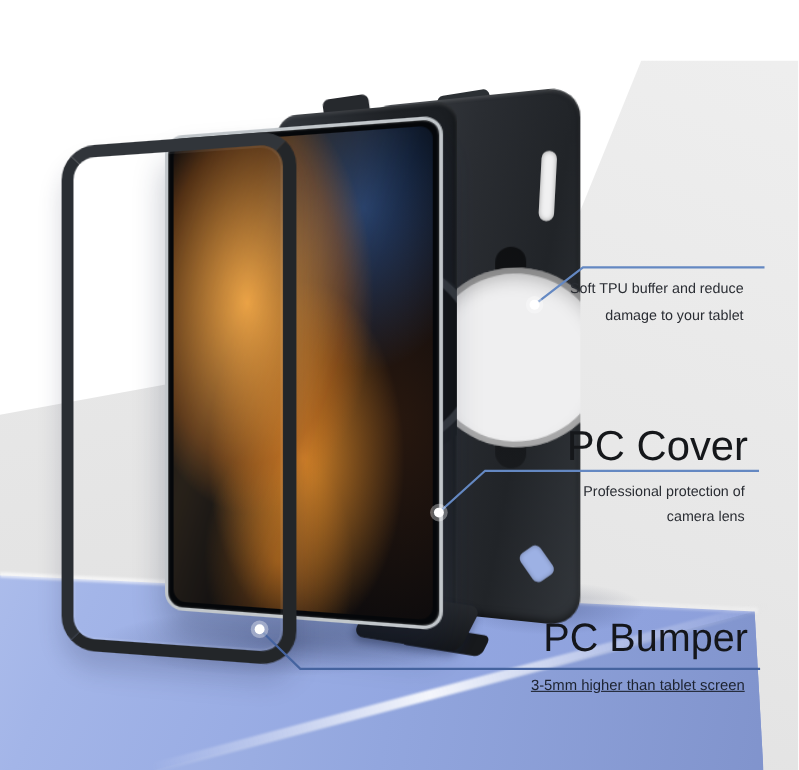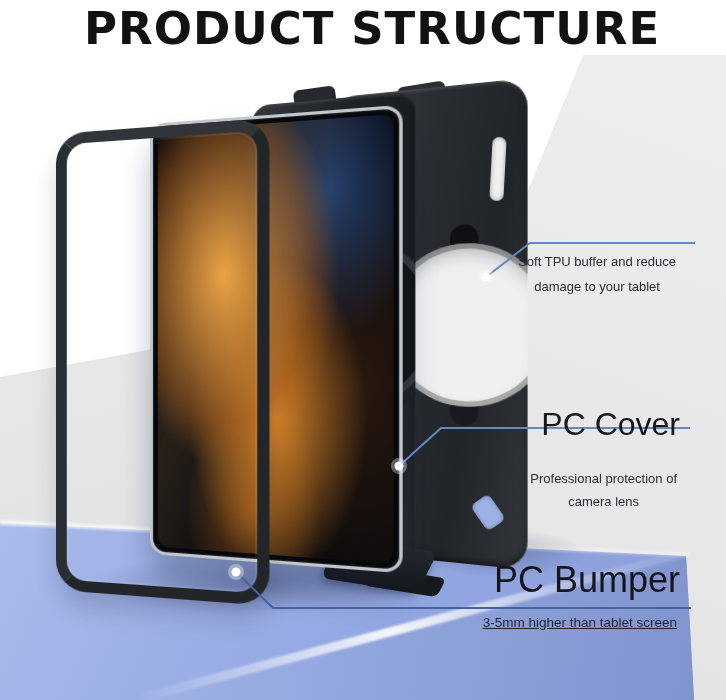--- a/index.html
+++ b/index.html
@@ -97,25 +97,25 @@
 
   
   .overlay{left:0;top:0;width:726px;height:700px;z-index:45;pointer-events:none;}
 
   
   .title{left:84px;top:2px;width:600px;z-index:50;color:#121212;
     font-family:"DejaVu Sans",sans-serif;font-weight:bold;font-size:45px;
     letter-spacing:1px;white-space:nowrap;}
   .lbl{z-index:50;color:#15171a;text-align:right;white-space:nowrap;line-height:1.1;}
   .lbl-tpu{right:44px;top:201px;font-size:34px;}
-  .lbl-cover{right:46px;top:386px;font-size:32px;margin-top:21px;}
+  .lbl-cover{right:46px;top:386px;font-size:38px;}
   .lbl-bumper{right:46px;top:560px;font-size:36px;color:#14161b;}
-  .desc{z-index:50;color:#2a2d33;font-size:13px;line-height:23px;text-align:center;white-space:nowrap;}
+  .desc{z-index:50;color:#2a2d33;font-size:13px;line-height:23px;text-align:right;white-space:nowrap;}
   .desc-tpu{right:50px;top:249px;line-height:25px;}
-  .desc-cover{right:49px;top:435px;margin-top:32px;}
+  .desc-cover{right:49px;top:435px;}
   .desc-bumper{right:49px;top:611px;color:#1d2330;font-size:13.5px;text-decoration:underline;}
 </style>
 </head>
 <body>
 
 <div class="stage">
 
   <div class="abs bg-left"></div>
   <div class="abs bg-right"></div>
 
@@ -159,21 +159,20 @@
     <polyline points="236,572 273,608 691,608" fill="none" stroke="#45639f" stroke-width="2"></polyline>
 
     <circle cx="486" cy="277" r="8" fill="rgba(255,255,255,0.35)"></circle>
     <circle cx="486" cy="277" r="4.5" fill="#ffffff"></circle>
     <circle cx="399" cy="466" r="8" fill="rgba(255,255,255,0.35)"></circle>
     <circle cx="399" cy="466" r="4.5" fill="#ffffff"></circle>
     <circle cx="236" cy="572" r="8" fill="rgba(255,255,255,0.35)"></circle>
     <circle cx="236" cy="572" r="4.5" fill="#ffffff"></circle>
   </svg>
 
-  <div class="abs title">PRODUCT STRUCTURE</div>
 
   <div class="abs desc desc-tpu">
     <div>Soft TPU buffer and reduce</div>
     <div>damage to your tablet</div>
   </div>
 
   <div class="abs lbl lbl-cover">PC Cover</div>
   <div class="abs desc desc-cover">
     <div>Professional protection of</div>
     <div>camera lens</div>

